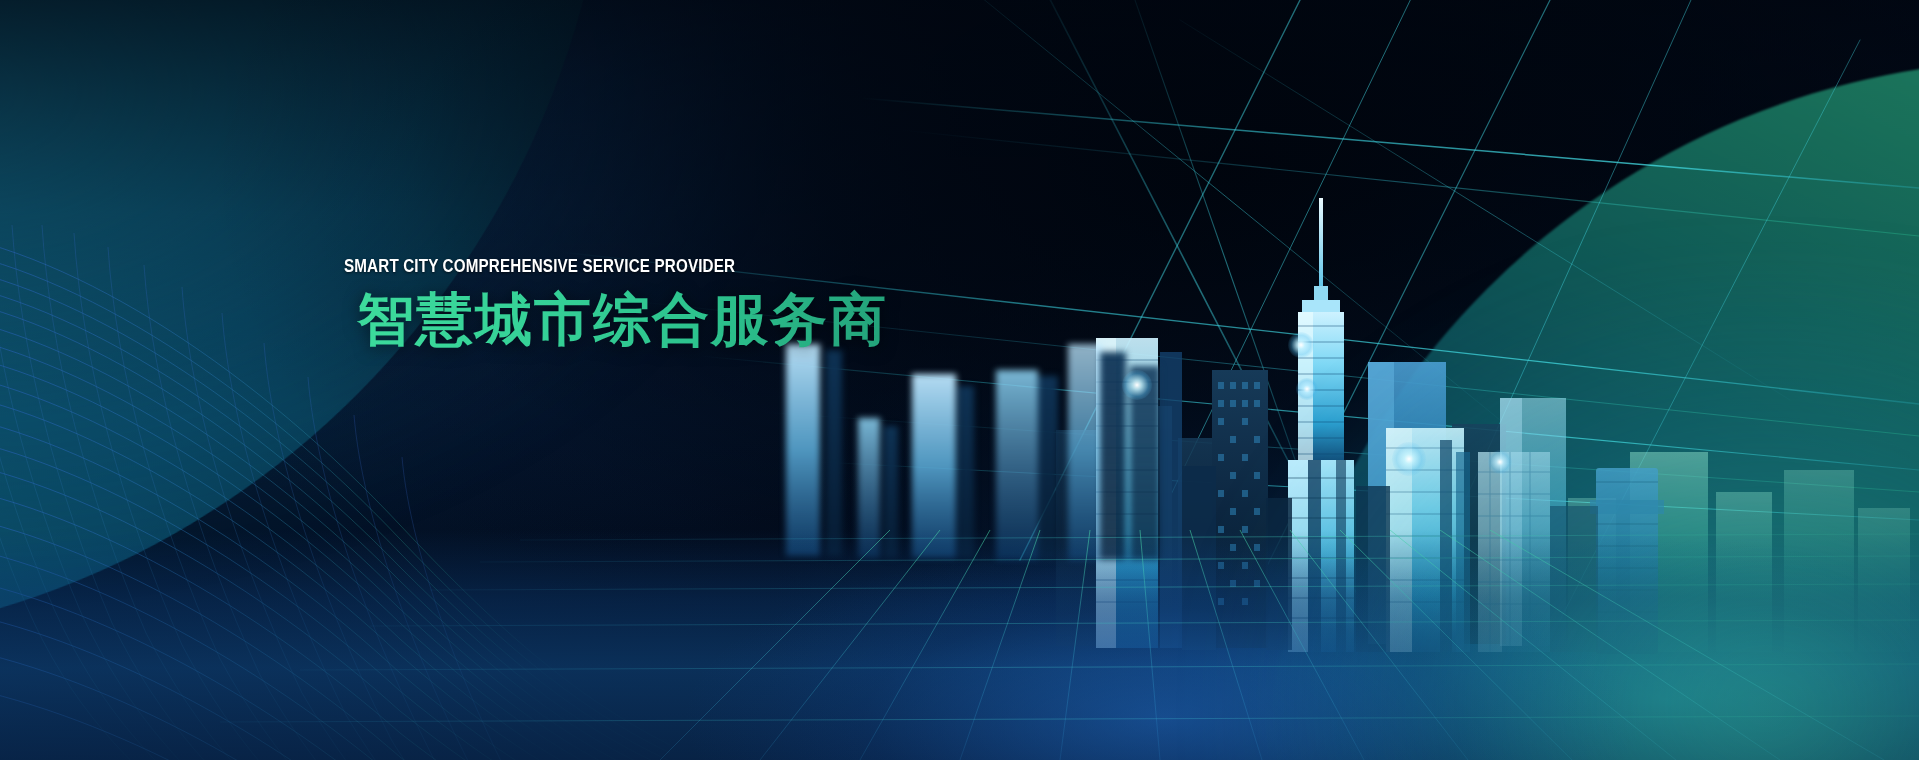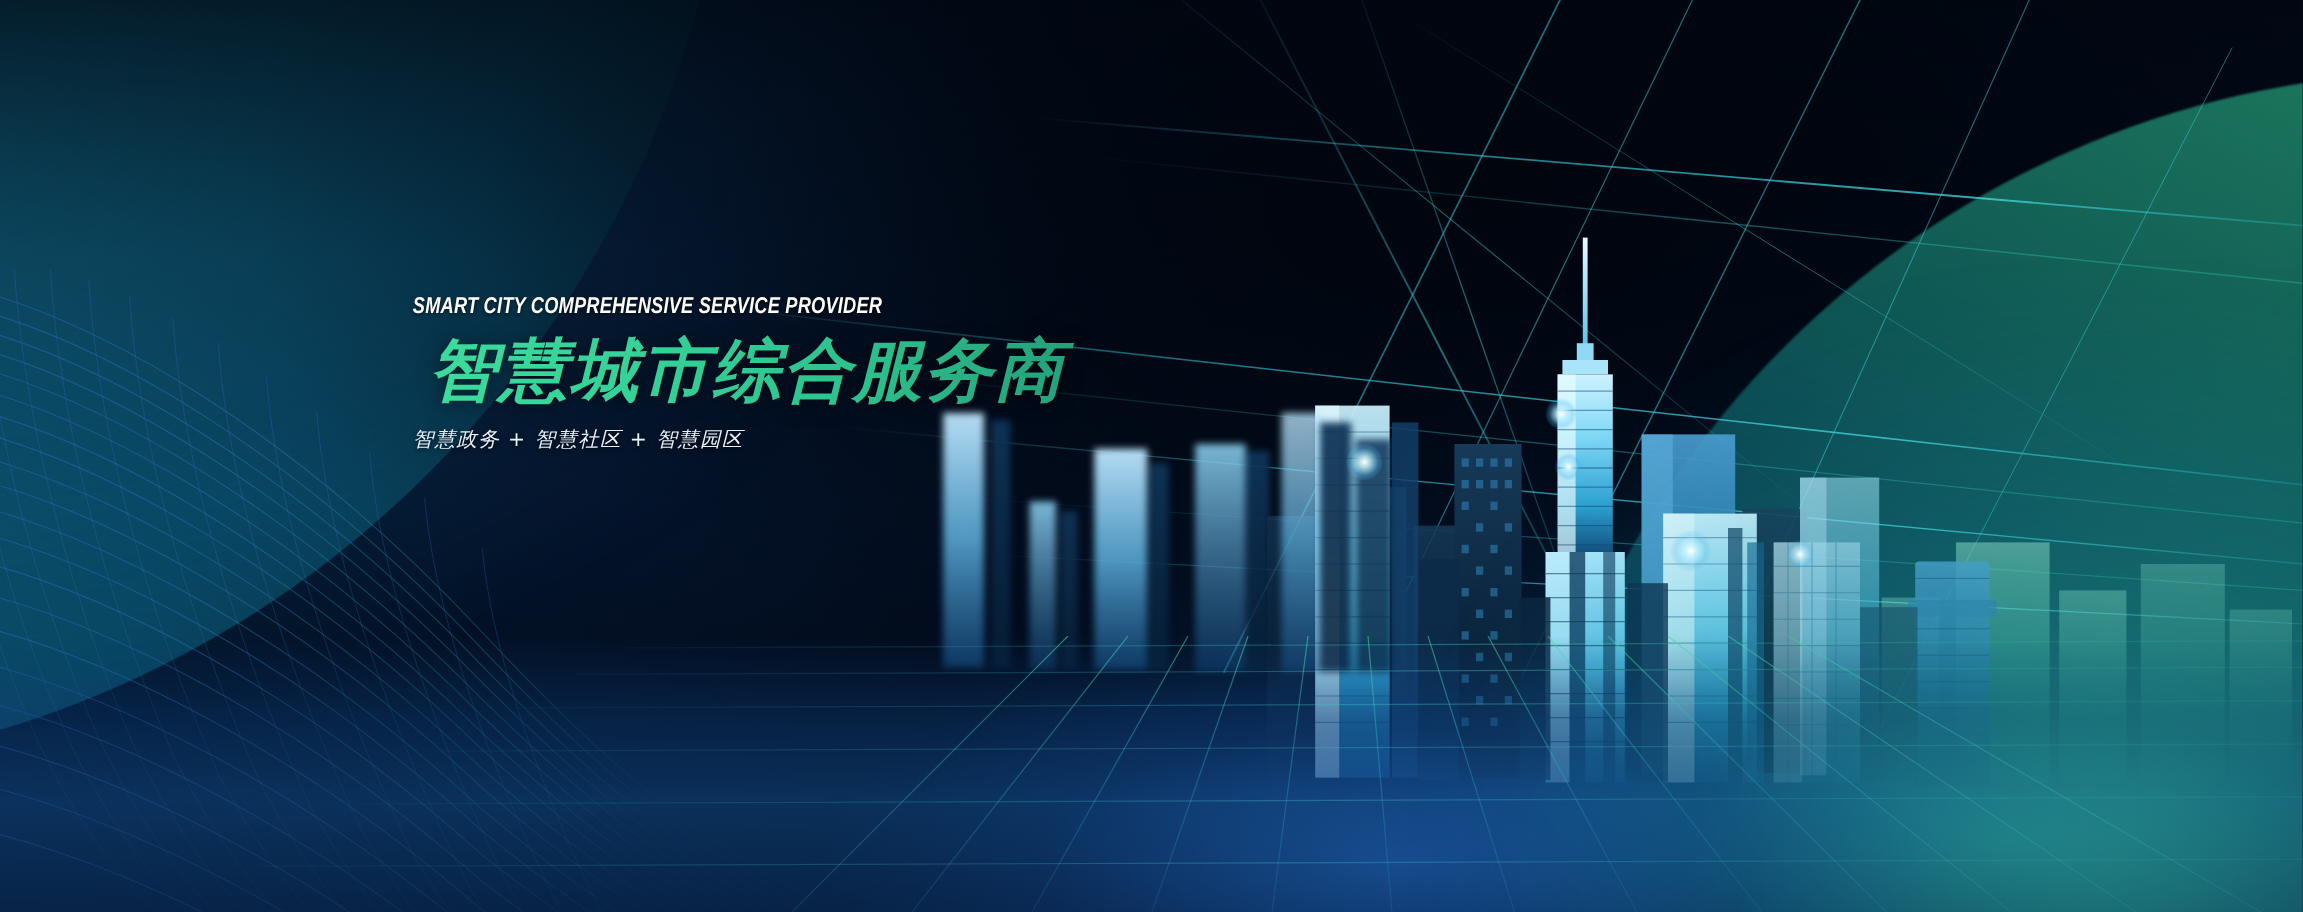--- a/index.html
+++ b/index.html
@@ -141,24 +141,23 @@
   .flare {
     position: absolute;
     border-radius: 50%;
     pointer-events: none;
   }
 
   
   .text-block {
     position: absolute;
     left: 342px;
-    top: 246px;
+    top: 256px;
     width: 620px;
     z-index: 40;
-    font-style: italic;
   }
   .eyebrow {
     font-size: 19px;
     font-weight: 700;
     color: #ffffff;
     letter-spacing: 0.2px;
     line-height: 1;
     margin: 0 0 14px 2px;
     transform: scaleX(0.80);
     transform-origin: left center;
@@ -571,16 +570,15 @@
 
   <div class="flare" style="left:1288px; top:332px; width:26px; height:26px; background:radial-gradient(circle,#ffffff 0%,rgba(190,240,255,0.85) 22%,rgba(80,190,240,0.35) 52%,rgba(0,0,0,0) 76%);"></div>
   <div class="flare" style="left:1296px; top:378px; width:22px; height:22px; background:radial-gradient(circle,#ffffff 0%,rgba(180,235,255,0.8) 24%,rgba(70,180,235,0.3) 55%,rgba(0,0,0,0) 78%);"></div>
   <div class="flare" style="left:1122px; top:370px; width:30px; height:30px; background:radial-gradient(circle,#ffffff 0%,rgba(200,245,255,0.8) 22%,rgba(90,195,245,0.3) 54%,rgba(0,0,0,0) 78%);"></div>
   <div class="flare" style="left:1392px; top:442px; width:34px; height:34px; background:radial-gradient(circle,#ffffff 0%,rgba(200,245,255,0.75) 20%,rgba(85,190,240,0.28) 52%,rgba(0,0,0,0) 78%);"></div>
   <div class="flare" style="left:1488px; top:450px; width:24px; height:24px; background:radial-gradient(circle,#ffffff 0%,rgba(195,240,255,0.7) 22%,rgba(80,185,235,0.25) 54%,rgba(0,0,0,0) 78%);"></div>
 
   <div class="text-block">
     <div class="eyebrow">SMART CITY COMPREHENSIVE SERVICE PROVIDER</div>
     <div class="headline">智慧城市综合服务商</div>
-    <div class="subline">智慧政务 + 智慧社区 + 智慧园区</div>
   </div>
 
 </div>
 
 </body></html>

